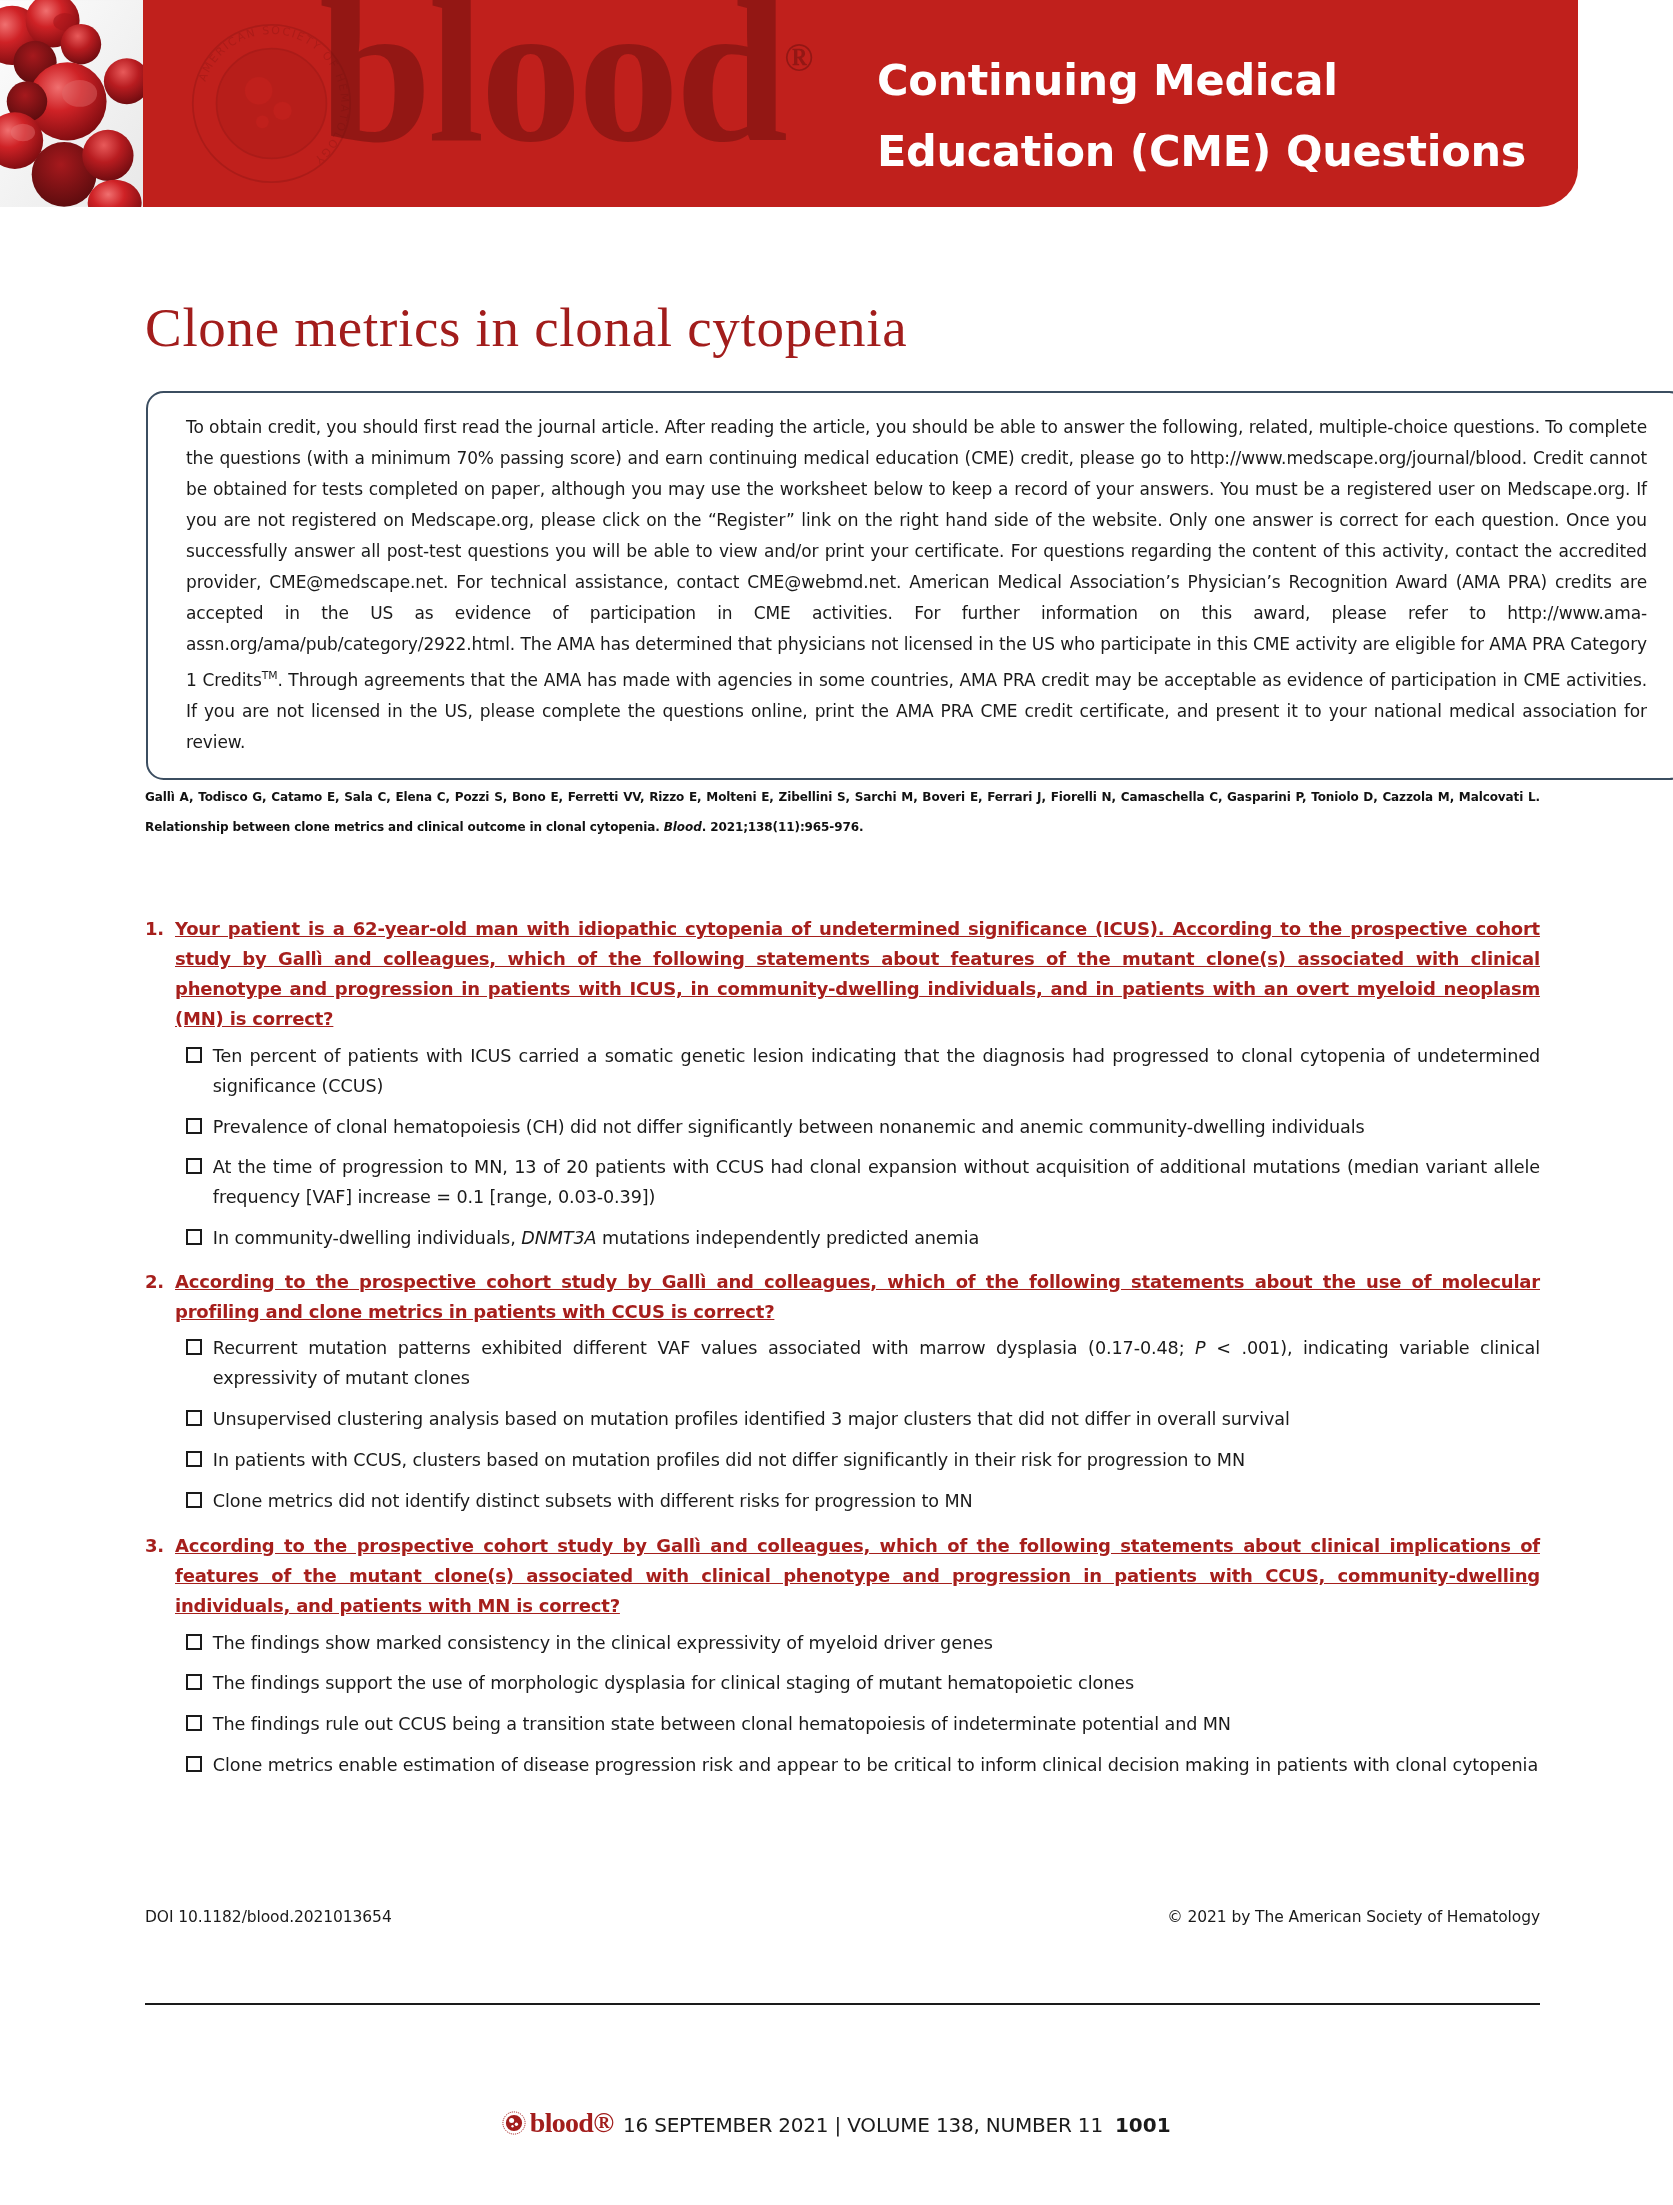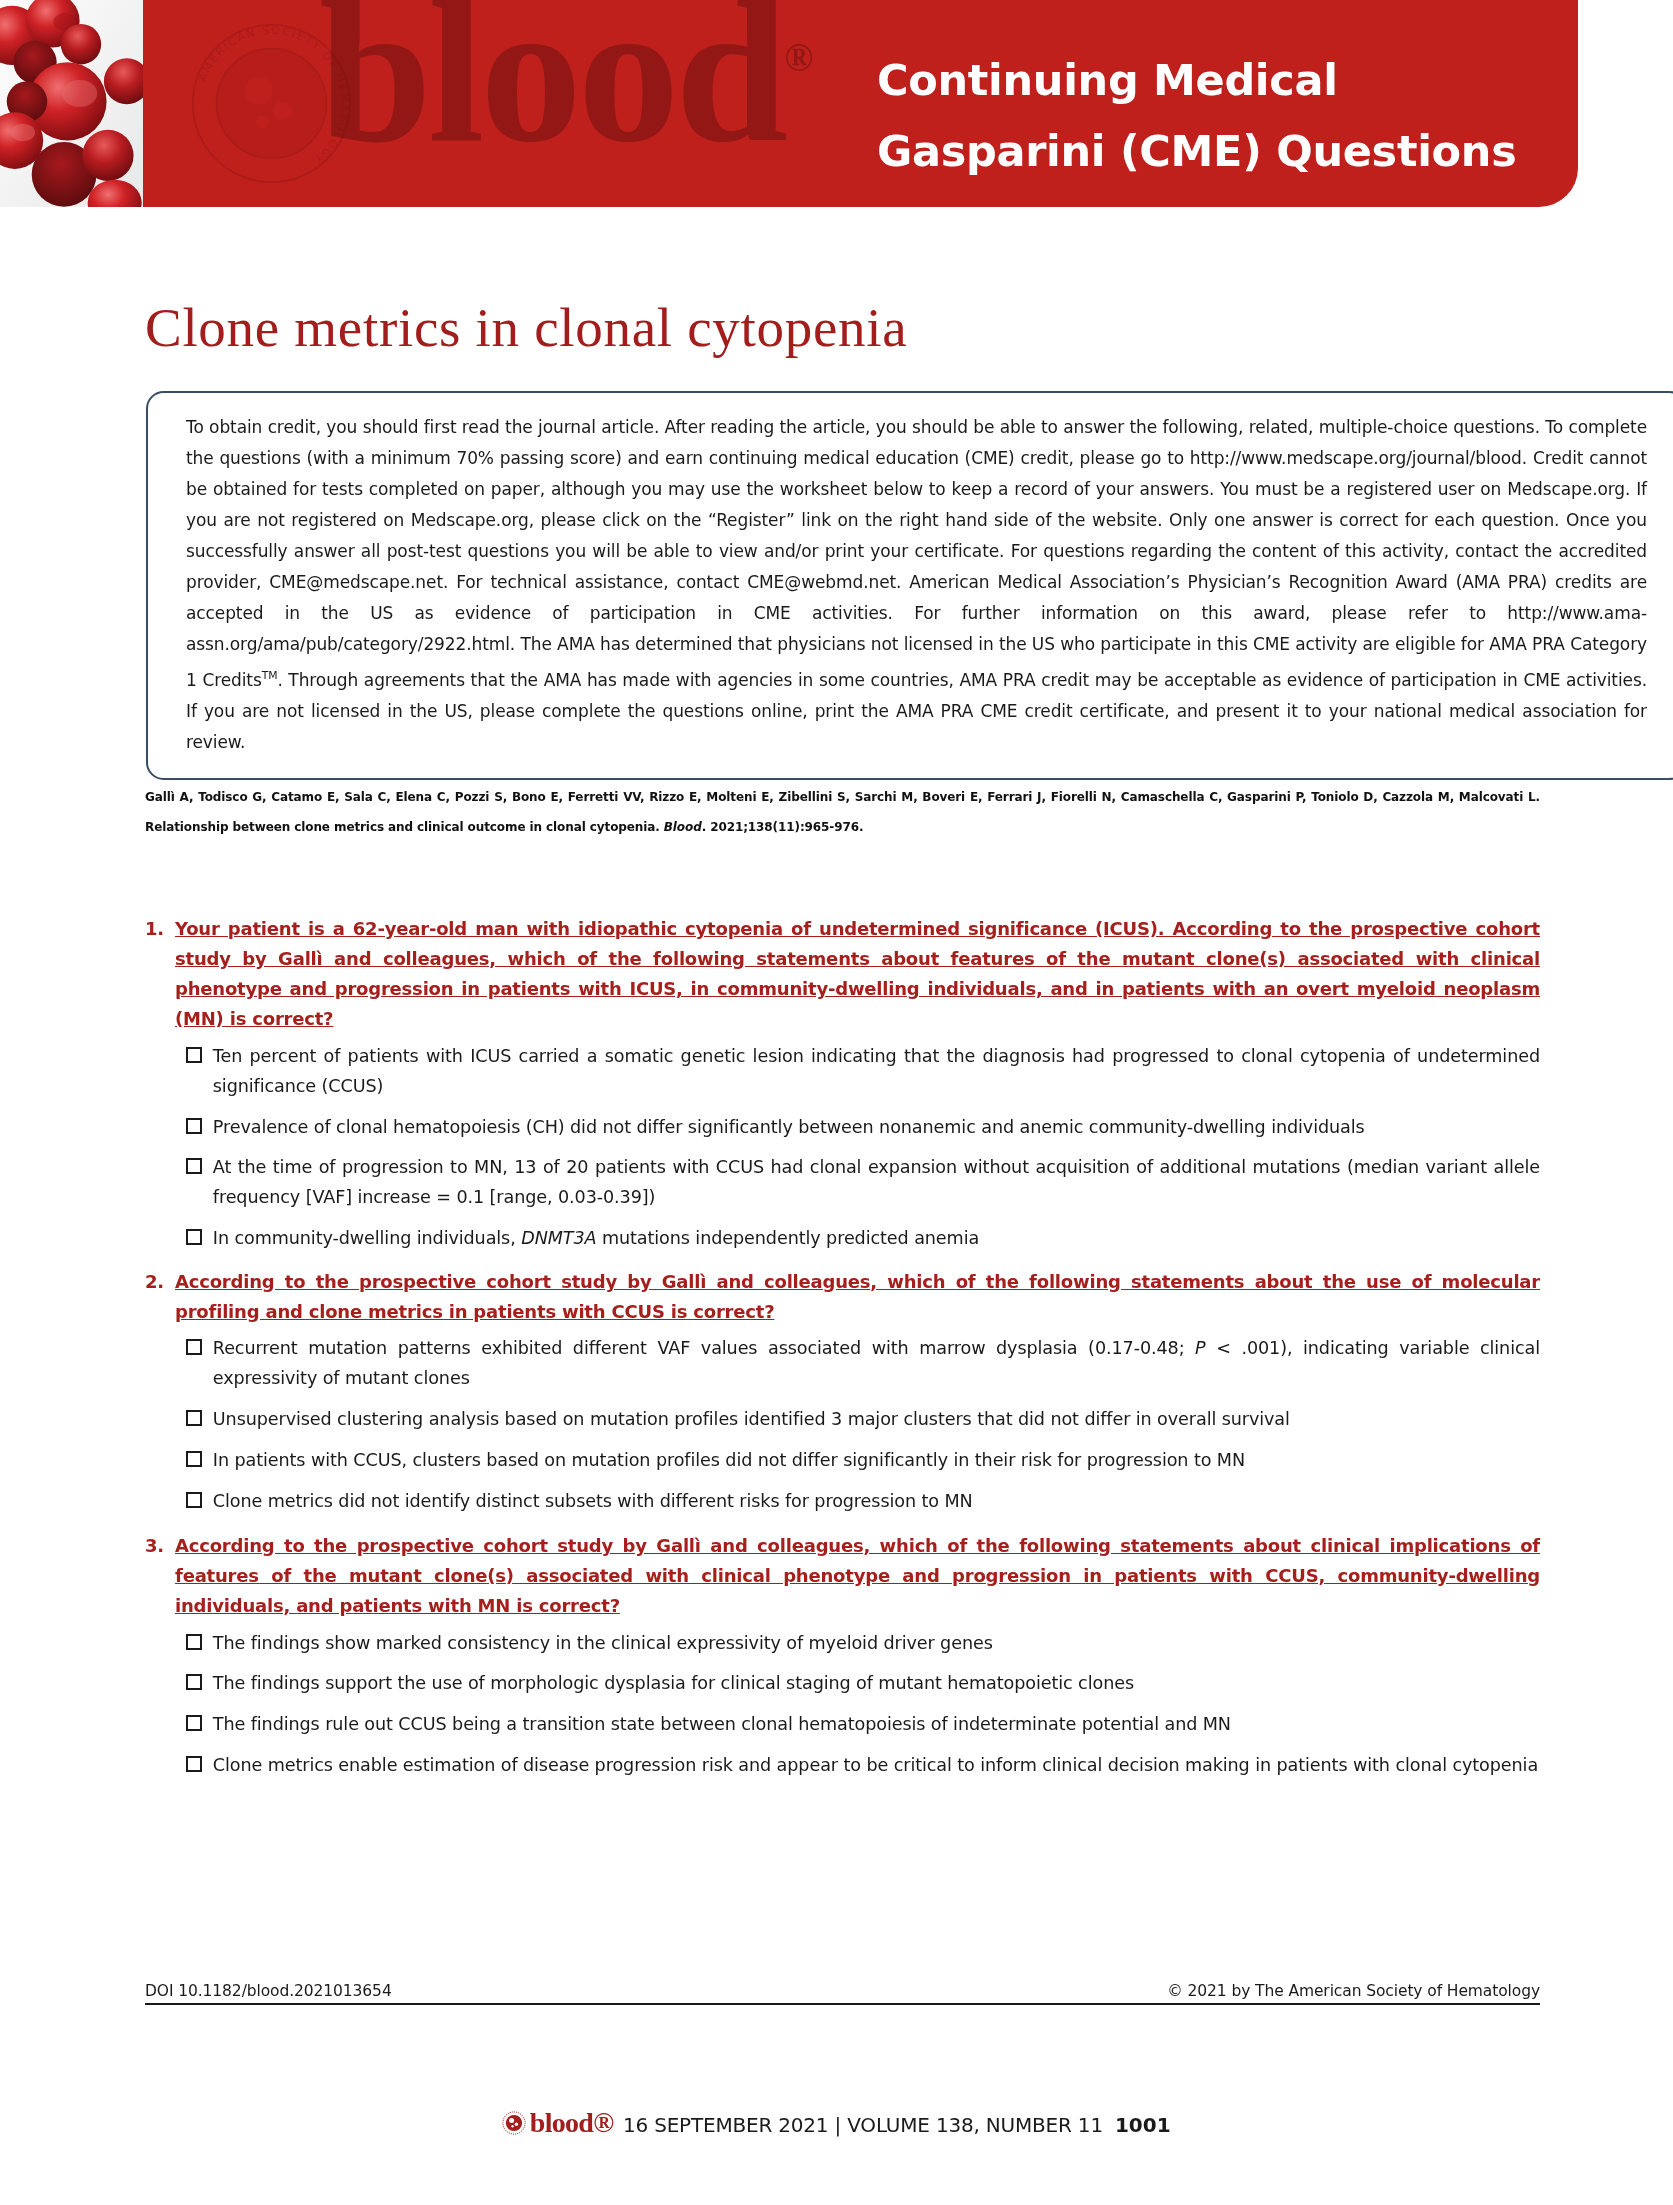--- a/index.html
+++ b/index.html
@@ -194,21 +194,21 @@
     position: absolute;
     left: 145px;
     top: 2003px;
     width: 1395px;
     height: 2px;
     background: #1a1a1a;
   }
   .foot-row {
     position: absolute;
     left: 145px;
-    top: 1982px;
+    top: 1908px;
     width: 1395px;
     display: flex;
     justify-content: space-between;
     font-family: "DejaVu Sans", sans-serif;
     font-size: 15.5px;
     color: #1a1a1a;
     letter-spacing: -0.1px;
   }
   .page-foot {
     position: absolute;
@@ -310,21 +310,21 @@
         <text font-family="DejaVu Sans, sans-serif" font-size="12" fill="#7d1210" letter-spacing="2">
           <textPath href="#sealcircle" startOffset="5%">AMERICAN SOCIETY OF HEMATOLOGY</textPath>
         </text>
       </svg>
     </div>
 
     <div class="blood-wordmark"><span>blood</span><span class="reg">®</span></div>
 
     <div class="banner-title">
       <div>Continuing Medical</div>
-      <div>Gasparini (CME) Questions</div>
+      <div>Education (CME) Questions</div>
     </div>
   </div>
 </div>
 
 <div class="article-title">Clone metrics in clonal cytopenia</div>
 
 <div class="instr-box">
   <p><span>To obtain credit, you should first read the journal article. After reading the article, you should be able to answer the following, related, multiple-choice questions. To complete the questions (with a minimum 70% passing score) and earn continuing medical education (CME) credit, please go to http://www.medscape.org/journal/blood. Credit cannot be obtained for tests completed on paper, although you may use the worksheet below to keep a record of your answers. You must be a registered user on Medscape.org. If you are not registered on Medscape.org, please click on the “Register” link on the right hand side of the website. Only one answer is correct for each question. Once you successfully answer all post-test questions you will be able to view and/or print your certificate. For questions regarding the content of this activity, contact the accredited provider, CME@medscape.net. For technical assistance, contact CME@webmd.net. American Medical Association’s Physician’s Recognition Award (AMA PRA) credits are accepted in the US as evidence of participation in CME activities. For further information on this award, please refer to http://www.ama-assn.org/ama/pub/category/2922.html. The AMA has determined that physicians not licensed in the US who participate in this CME activity are eligible for AMA PRA Category 1 Credits</span><sup>TM</sup><span>. Through agreements that the AMA has made with agencies in some countries, AMA PRA credit may be acceptable as evidence of participation in CME activities. If you are not licensed in the US, please complete the questions online, print the AMA PRA CME credit certificate, and present it to your national medical association for review.</span></p>
 </div>
 

